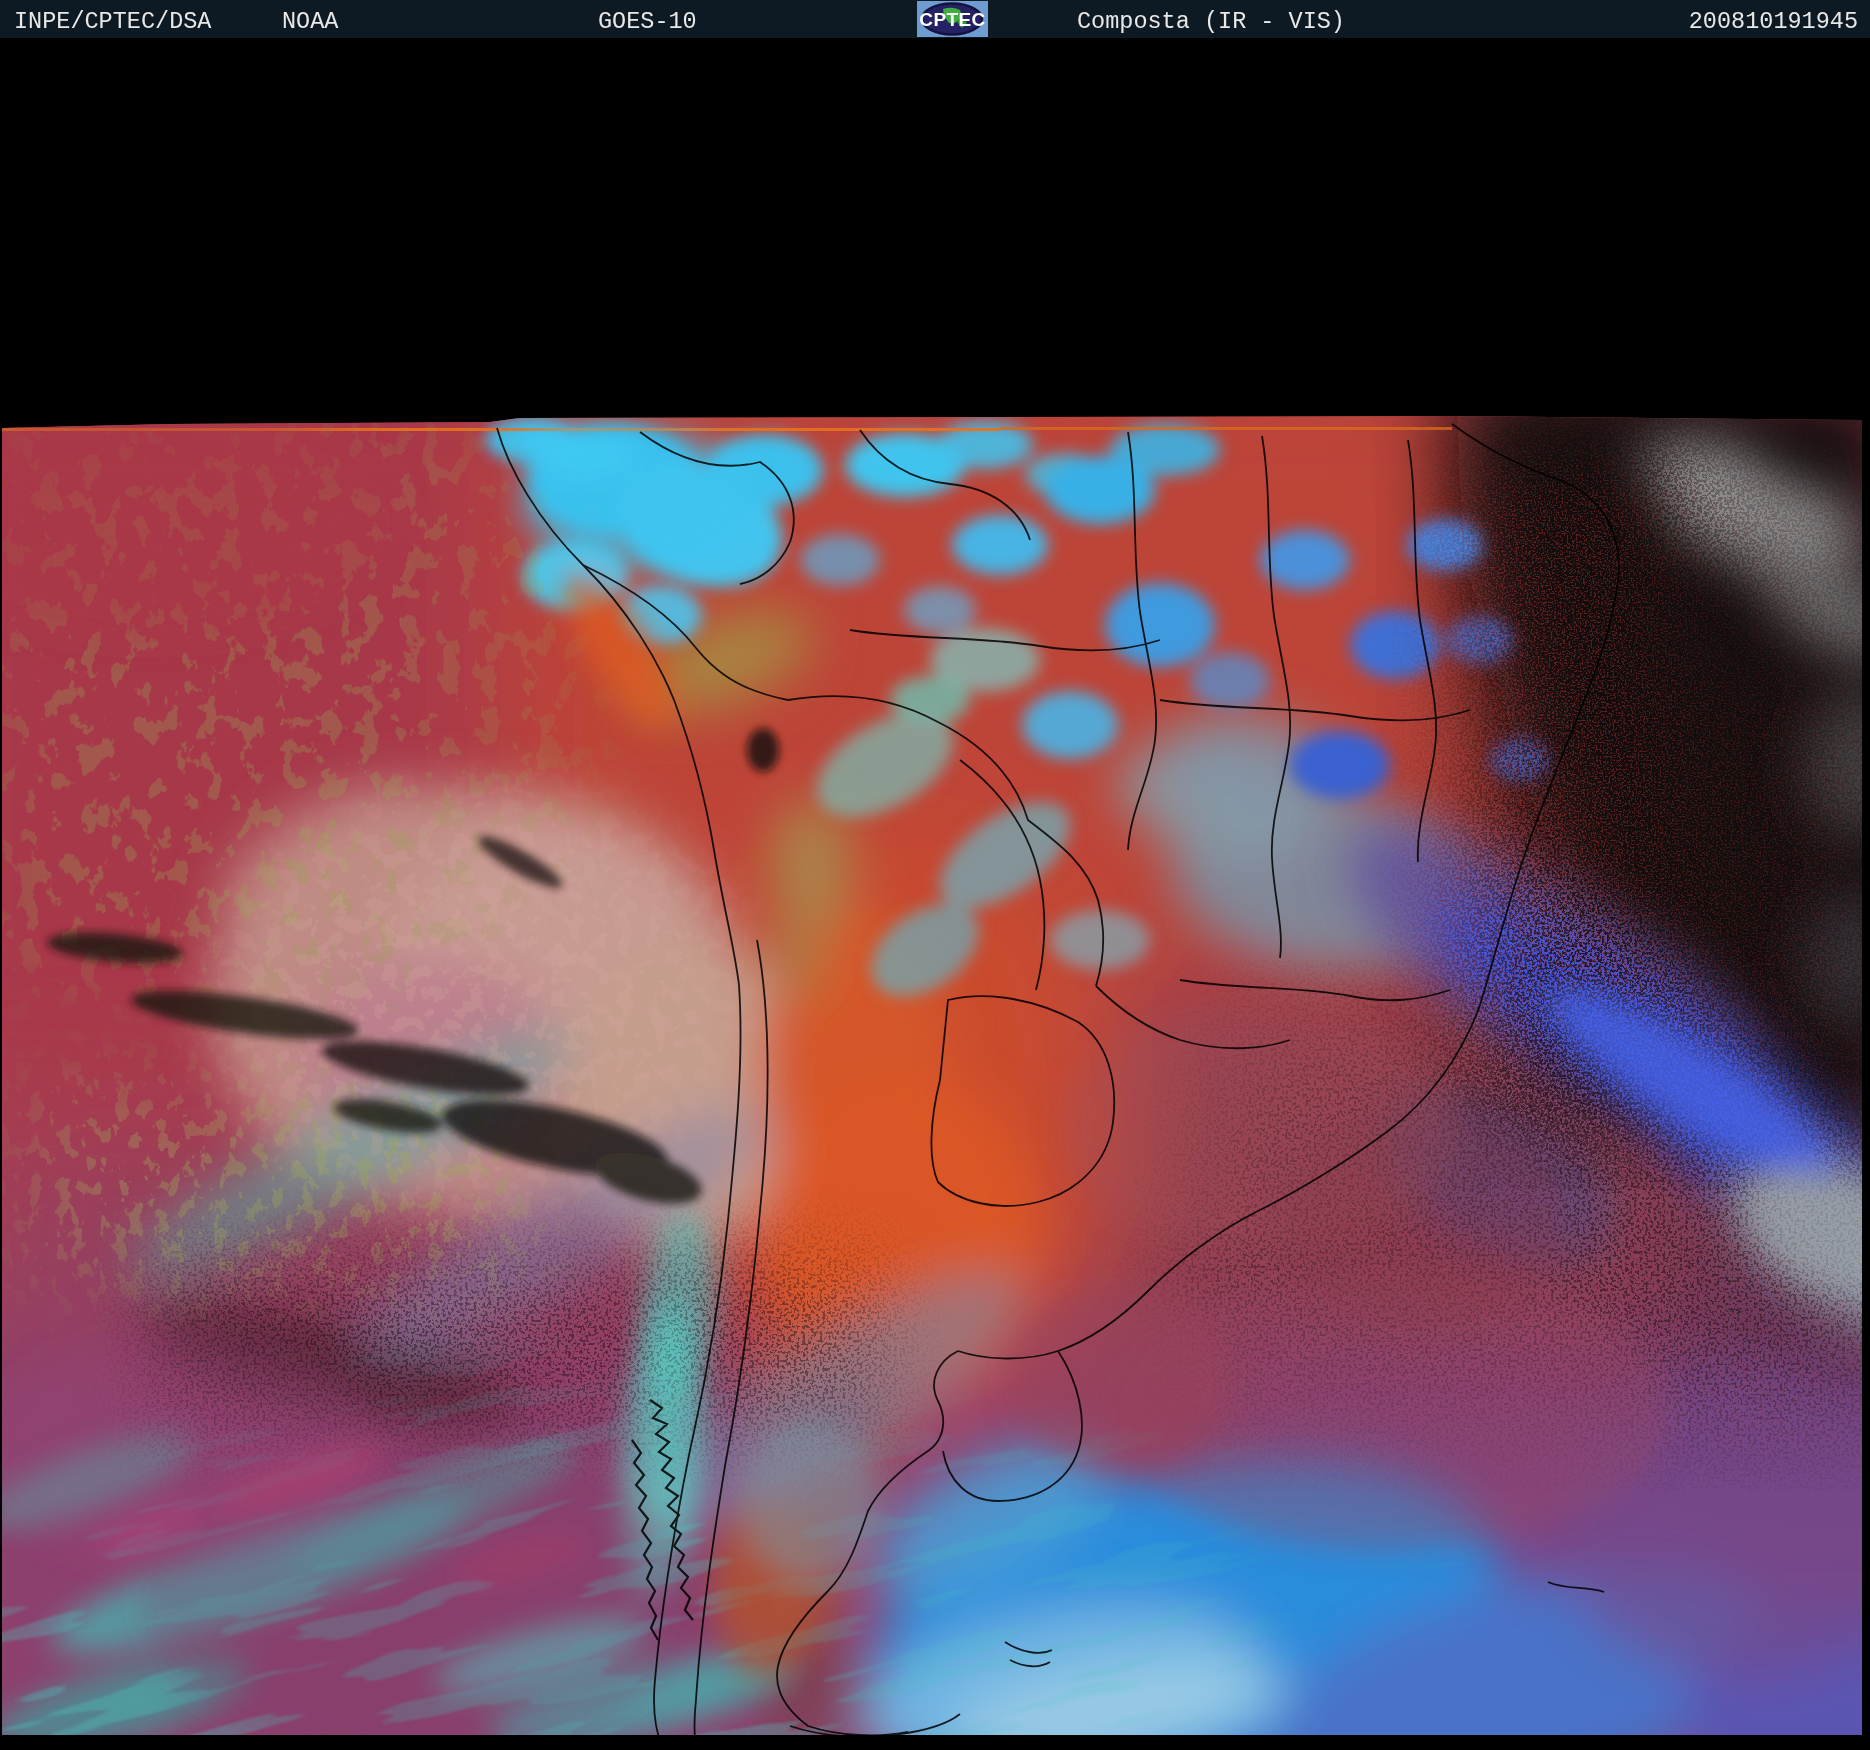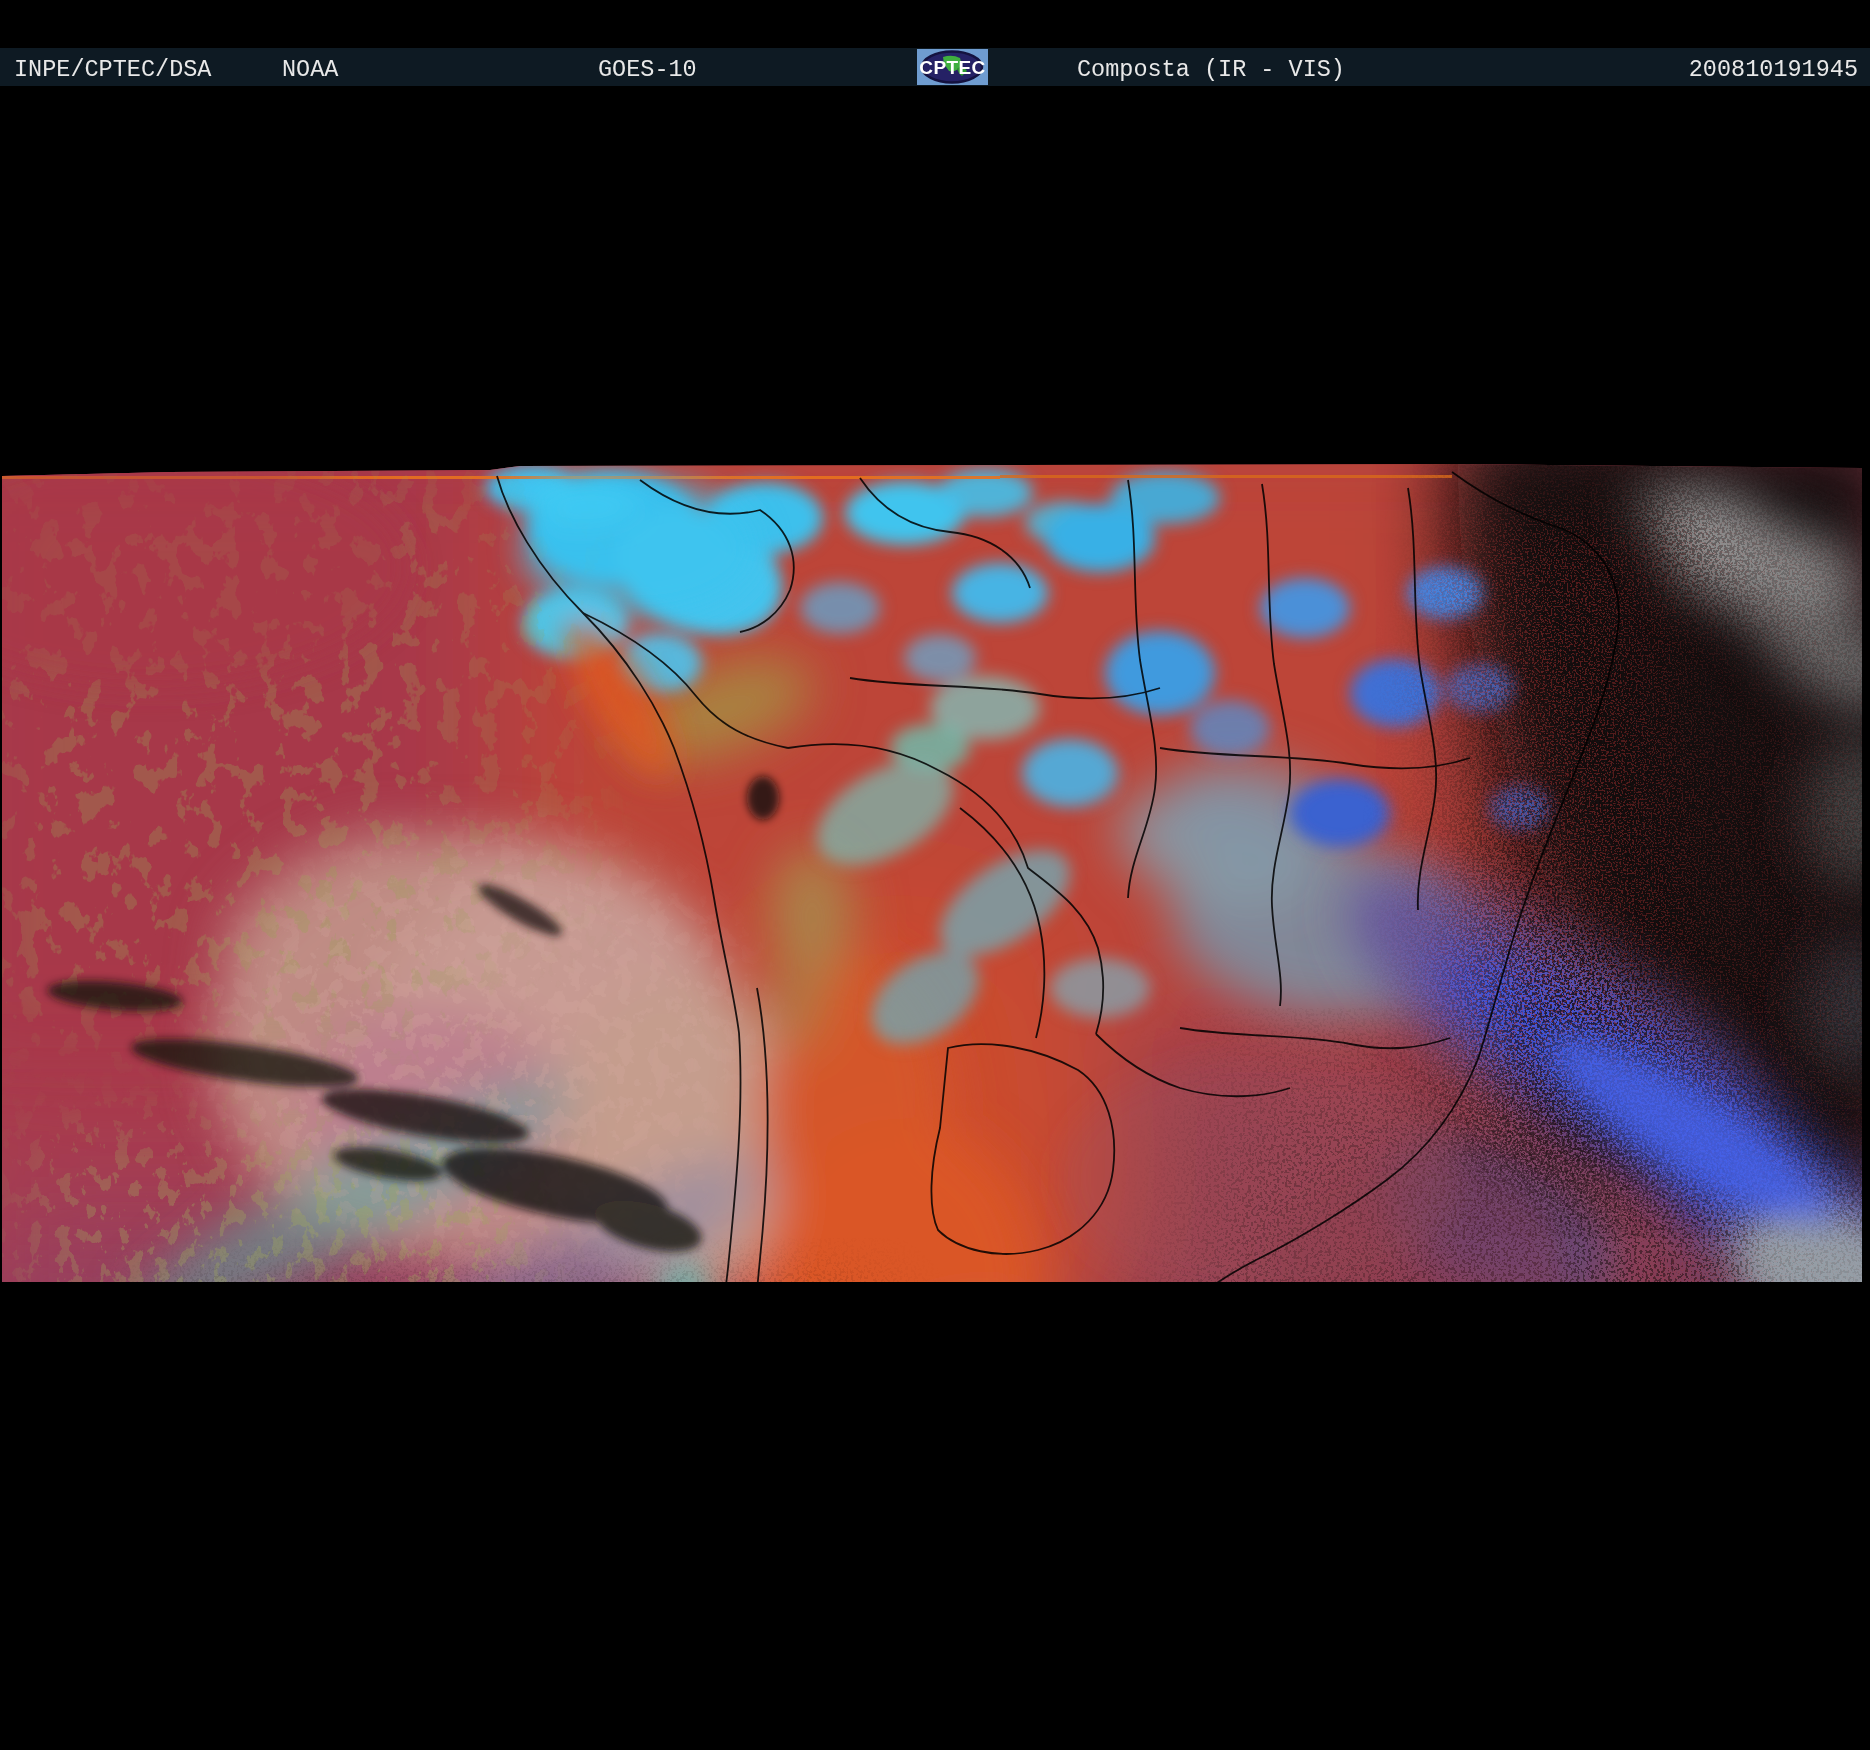--- a/index.html
+++ b/index.html
@@ -1,16 +1,16 @@
 <!DOCTYPE html>
 <html><head>
 <meta charset="utf-8">
 <style>
 html,body{margin:0;padding:0;background:#000;}
-#wrap{position:relative;width:1870px;height:1234px;background:#000;overflow:hidden;margin-top:48px;}
+#wrap{position:relative;width:1870px;height:1735px;background:#000;overflow:hidden;}
 svg{display:block;}
 </style>
 </head>
 <body>
 <div id="wrap">
 <svg width="1870" height="1750" viewBox="0 0 1870 1750">
 <defs>
 <clipPath id="data">
   <polygon points="2,428 170,424 490,422 520,418 1452,416 1862,420 1862,1746 2,1746"></polygon>
 </clipPath>

